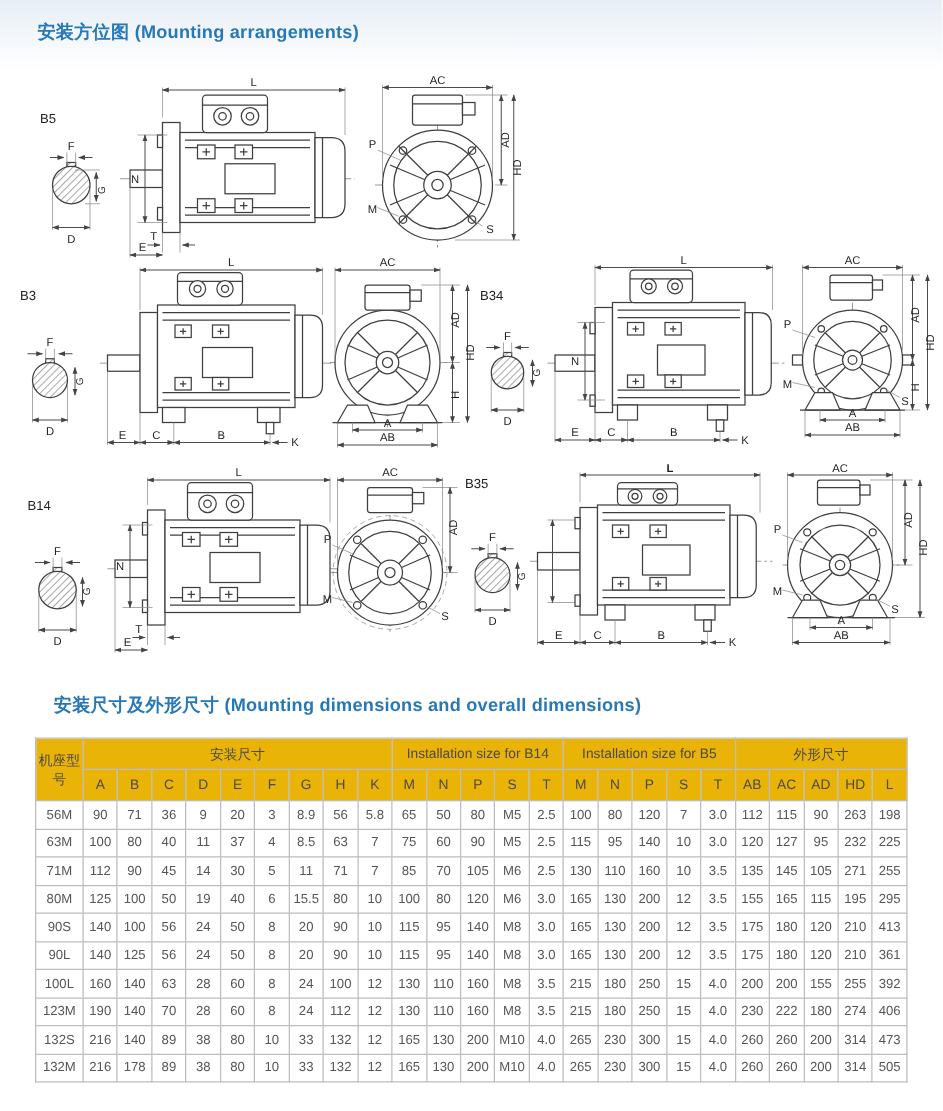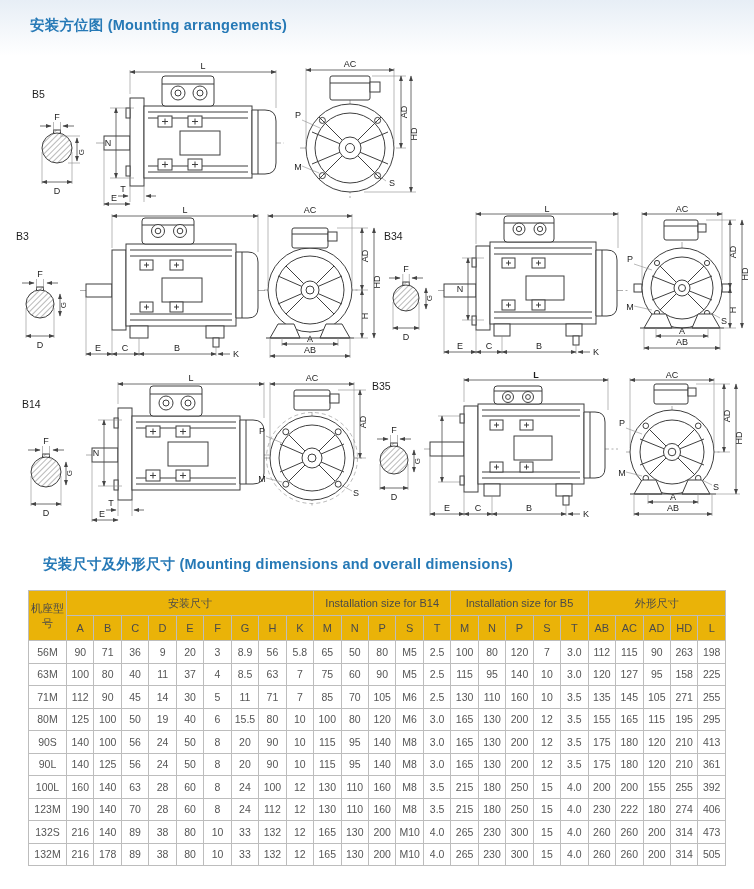--- a/index.html
+++ b/index.html
@@ -655,21 +655,21 @@
         <td>M5</td>
         <td>2.5</td>
         <td>115</td>
         <td>95</td>
         <td>140</td>
         <td>10</td>
         <td>3.0</td>
         <td>120</td>
         <td>127</td>
         <td>95</td>
-        <td>158</td>
+        <td>232</td>
         <td>225</td>
       </tr>
       <tr>
         <td>71M</td>
         <td>112</td>
         <td>90</td>
         <td>45</td>
         <td>14</td>
         <td>30</td>
         <td>5</td>

